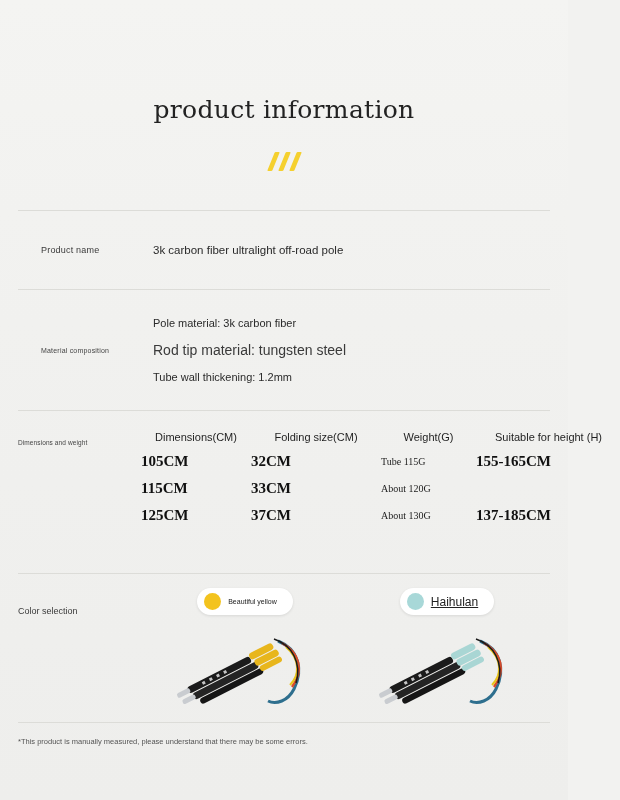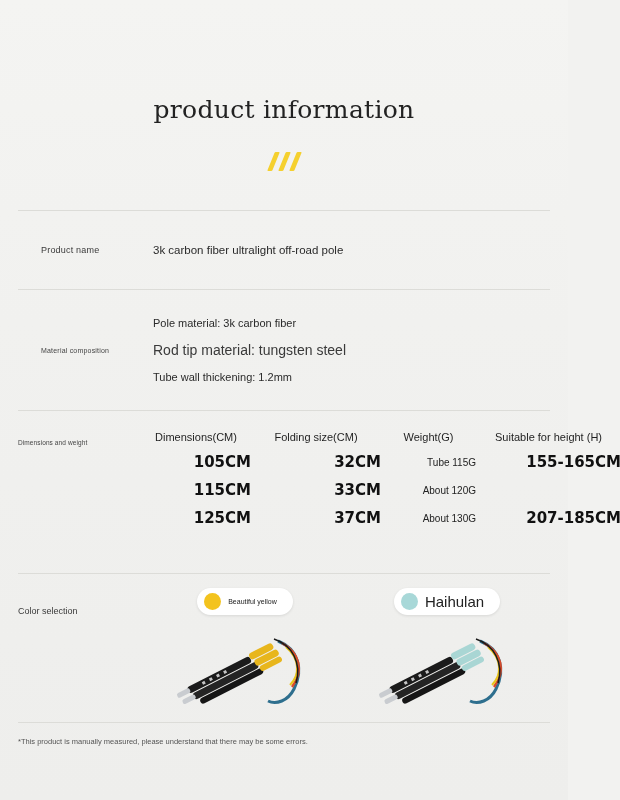--- a/index.html
+++ b/index.html
@@ -120,22 +120,23 @@
   .dims-head, .dims-row {
     display: flex;
     align-items: center;
   }
   .dims-head > div {
     font-size: 11px;
     color: #1f1f1f;
     text-align: center;
   }
   .dims-row > div {
-    text-align: right;
+    text-align: left;
     padding-top: 10px;
+    font-family: Liberation Serif, serif;
   }
   .col1 { flex: 0 0 110px; }
   .col2 { flex: 0 0 130px; }
   .col3 { flex: 0 0 95px; }
   .col4 { flex: 0 0 145px; }
 
   .big-cell {
     font-size: 15px;
     font-weight: 600;
     color: #111;
@@ -183,21 +184,21 @@
   }
   .dot {
     width: 17px;
     height: 17px;
     border-radius: 50%;
     flex: 0 0 17px;
   }
   .dot.yellow { background: #f3c31e; }
   .dot.cyan { background: #a8d8d8; }
   .pill-text { font-size: 7px; color: #222; white-space: nowrap; }
-  .pill-text.lg { font-size: 15px; }
+  .pill-text.lg { font-size: 12px; text-decoration: underline; }
 
   .pole-img {
     margin-top: 8px;
     width: 150px;
     height: 86px;
     position: relative;
   }
 
   
   .footnote {
@@ -260,21 +261,21 @@
       <div class="dims-row">
         <div class="col1 big-cell">115CM</div>
         <div class="col2 big-cell">33CM</div>
         <div class="col3 mid-cell">About 120G</div>
       </div>
 
       <div class="dims-row">
         <div class="col1 big-cell">125CM</div>
         <div class="col2 big-cell">37CM</div>
         <div class="col3 mid-cell">About 130G</div>
-        <div class="col4 big-cell">207-185CM</div>
+        <div class="col4 big-cell">137-185CM</div>
       </div>
     </div>
   </div>
 
   <div class="divider"></div>
 
   <div class="section-color">
     <div class="color-label">Color selection</div>
     <div class="swatches">
 

